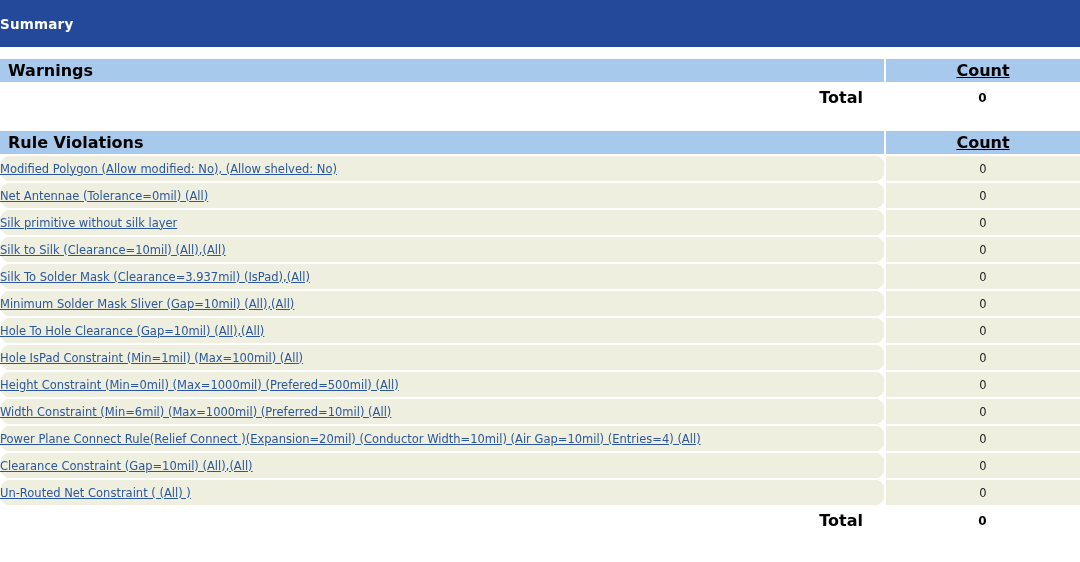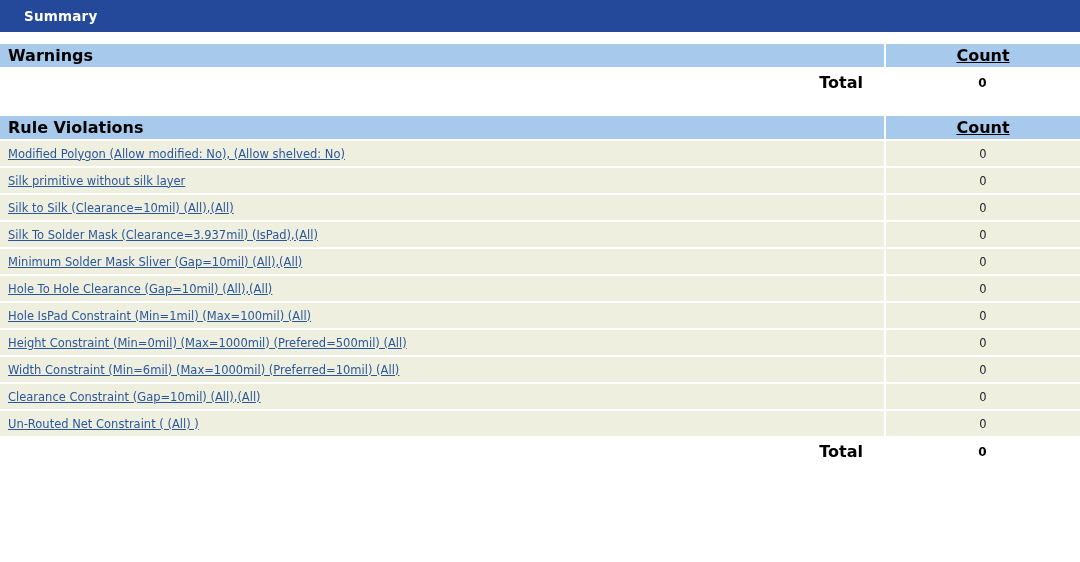--- a/index.html
+++ b/index.html
@@ -17,25 +17,25 @@
     overflow: hidden;
   }
 
   .page {
     width: 1080px;
     position: relative;
   }
 
   
   .title-bar {
-    height: 32px;
+    height: 47px;
     background: #24499B;
     display: flex;
     align-items: center;
-    padding-left: 24px;
+    padding-left: 0;
     box-sizing: border-box;
   }
   .title-bar .title-text {
     color: #ffffff;
     font-size: 13.5px;
     font-weight: bold;
     letter-spacing: 0.2px;
   }
 
   
@@ -80,22 +80,22 @@
     border-right: 2px solid #ffffff;
     border-bottom: 2px solid #ffffff;
   }
   tr.data-row > td.cell-count {
     border-right: none;
     text-align: center;
     font-size: 11.5px;
     color: #222222;
   }
   tr.data-row > td.cell-name {
-    padding-left: 8px;
     text-align: left;
+    border-radius: 12px;
   }
 
   .rule-link {
     color: #2B579A;
     text-decoration: underline;
     font-size: 11.5px;
     cursor: pointer;
     white-space: nowrap;
   }
 
@@ -166,20 +166,24 @@
         <th class="hdr-name">Rule Violations</th>
         <th class="hdr-count">Count</th>
       </tr>
     </thead>
     <tbody>
         <tr class="data-row">
           <td class="cell-name"><a class="rule-link">Modified Polygon (Allow modified: No), (Allow shelved: No)</a></td>
           <td class="cell-count">0</td>
         </tr>
         <tr class="data-row">
+          <td class="cell-name"><a class="rule-link">Net Antennae (Tolerance=0mil) (All)</a></td>
+          <td class="cell-count">0</td>
+        </tr>
+        <tr class="data-row">
           <td class="cell-name"><a class="rule-link">Silk primitive without silk layer</a></td>
           <td class="cell-count">0</td>
         </tr>
         <tr class="data-row">
           <td class="cell-name"><a class="rule-link">Silk to Silk (Clearance=10mil) (All),(All)</a></td>
           <td class="cell-count">0</td>
         </tr>
         <tr class="data-row">
           <td class="cell-name"><a class="rule-link">Silk To Solder Mask (Clearance=3.937mil) (IsPad),(All)</a></td>
           <td class="cell-count">0</td>
@@ -195,20 +199,24 @@
         <tr class="data-row">
           <td class="cell-name"><a class="rule-link">Hole IsPad Constraint (Min=1mil) (Max=100mil) (All)</a></td>
           <td class="cell-count">0</td>
         </tr>
         <tr class="data-row">
           <td class="cell-name"><a class="rule-link">Height Constraint (Min=0mil) (Max=1000mil) (Prefered=500mil) (All)</a></td>
           <td class="cell-count">0</td>
         </tr>
         <tr class="data-row">
           <td class="cell-name"><a class="rule-link">Width Constraint (Min=6mil) (Max=1000mil) (Preferred=10mil) (All)</a></td>
+          <td class="cell-count">0</td>
+        </tr>
+        <tr class="data-row">
+          <td class="cell-name"><a class="rule-link">Power Plane Connect Rule(Relief Connect )(Expansion=20mil) (Conductor Width=10mil) (Air Gap=10mil) (Entries=4) (All)</a></td>
           <td class="cell-count">0</td>
         </tr>
         <tr class="data-row">
           <td class="cell-name"><a class="rule-link">Clearance Constraint (Gap=10mil) (All),(All)</a></td>
           <td class="cell-count">0</td>
         </tr>
         <tr class="data-row">
           <td class="cell-name"><a class="rule-link">Un-Routed Net Constraint ( (All) )</a></td>
           <td class="cell-count">0</td>
         </tr>

